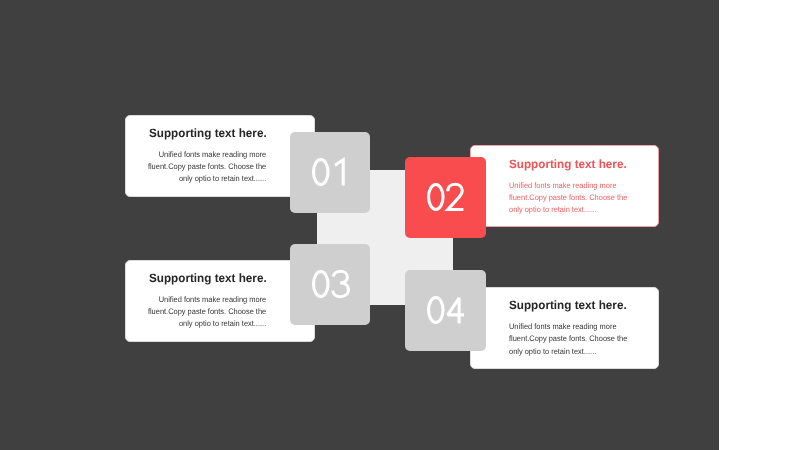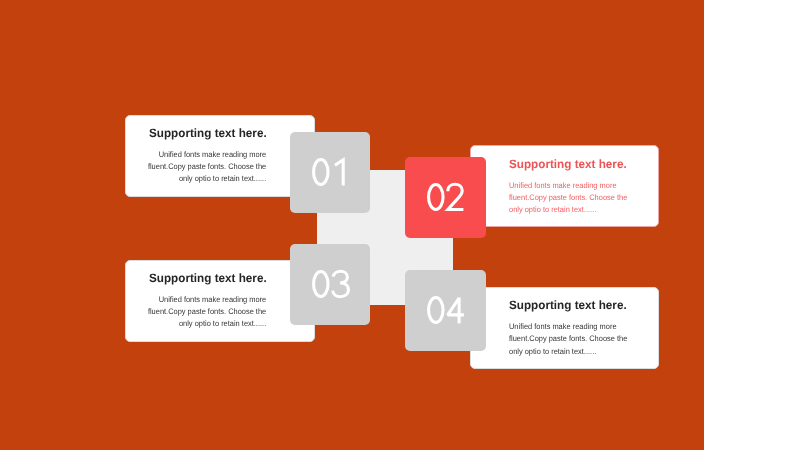--- a/index.html
+++ b/index.html
@@ -1,17 +1,17 @@
 <!DOCTYPE html>
 <html><head>
 <meta charset="utf-8">
 <style>
   html,body{margin:0;padding:0;}
   body{width:800px;height:450px;background:#fff;font-family:"Liberation Sans",sans-serif;overflow:hidden;-webkit-font-smoothing:antialiased;text-rendering:geometricPrecision;}
-  .slide{position:relative;width:704px;height:450px;background:#c2410c;}
+  .slide{position:relative;width:704px;height:450px;background:#404040;padding-left:15px;}
   .bgrect{position:absolute;background:#efefef;}
 
   .card{position:absolute;background:#fff;border:1px solid #dcdcdc;border-radius:5px;box-sizing:border-box;}
   .card.accent{border-color:#eda4a6;}
 
   .ctext{position:absolute;white-space:pre;}
   .title{font-weight:bold;font-size:12px;color:#262626;line-height:14px;}
   .body{font-size:8px;color:#333333;line-height:12.3px;}
   .card.accent .title{color:#ee5355;}
   .card.accent .body{color:#f15e60;}

